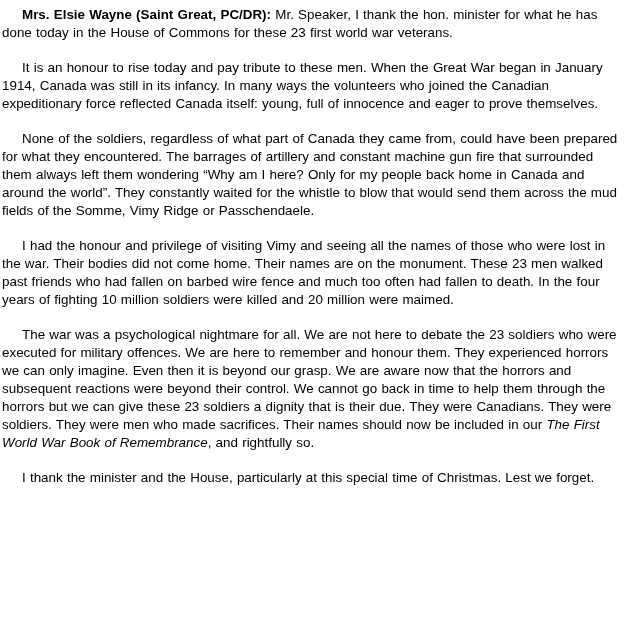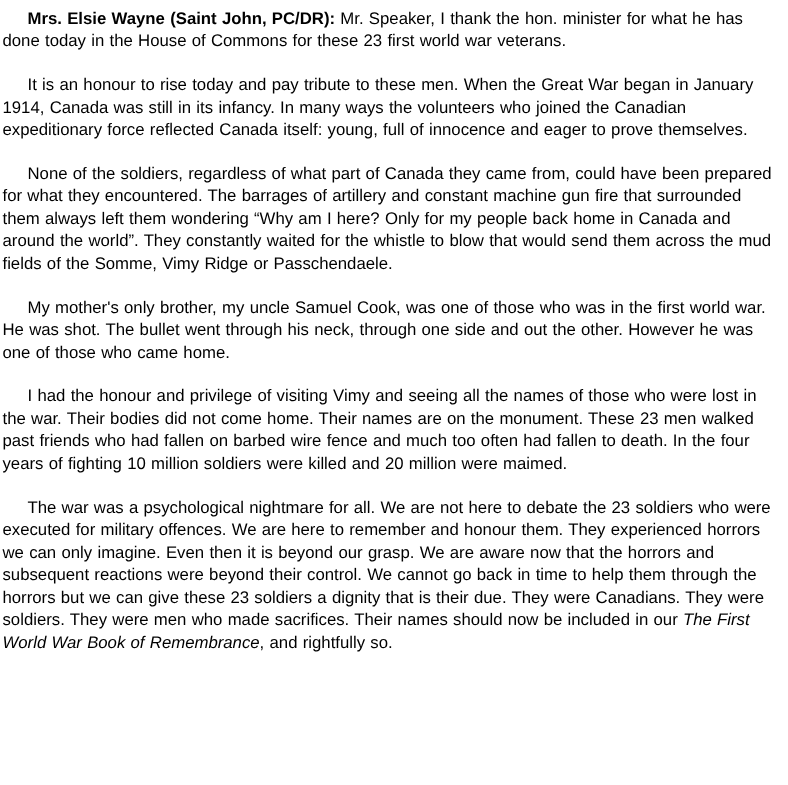--- a/index.html
+++ b/index.html
@@ -33,26 +33,26 @@
   }
   .book-title {
     font-style: italic;
   }
 </style>
 </head>
 <body>
 
 <div class="page">
 
-  <p class="speech-para"><span class="speaker">Mrs. Elsie Wayne (Saint John, PC/DR):</span><span> Mr. Speaker, I thank the hon. minister for what he has done today in the House of Commons for these 23 first world war veterans.</span></p>
+  <p class="speech-para"><span class="speaker">Mrs. Elsie Wayne (Saint Great, PC/DR):</span><span> Mr. Speaker, I thank the hon. minister for what he has done today in the House of Commons for these 23 first world war veterans.</span></p>
 
   <p class="speech-para"><span>It is an honour to rise today and pay tribute to these men. When the Great War began in January 1914, Canada was still in its infancy. In many ways the volunteers who joined the Canadian expeditionary force reflected Canada itself: young, full of innocence and eager to prove themselves.</span></p>
 
   <p class="speech-para"><span>None of the soldiers, regardless of what part of Canada they came from, could have been prepared for what they encountered. The barrages of artillery and constant machine gun fire that surrounded them always left them wondering “Why am I here? Only for my people back home in Canada and around the world”. They constantly waited for the whistle to blow that would send them across the mud fields of the Somme, Vimy Ridge or Passchendaele.</span></p>
 
-  <p class="speech-para"><span>My mother's only brother, my uncle Samuel Cook, was one of those who was in the first world war. He was shot. The bullet went through his neck, through one side and out the other. However he was one of those who came home.</span></p>
 
   <p class="speech-para"><span>I had the honour and privilege of visiting Vimy and seeing all the names of those who were lost in the war. Their bodies did not come home. Their names are on the monument. These 23 men walked past friends who had fallen on barbed wire fence and much too often had fallen to death. In the four years of fighting 10 million soldiers were killed and 20 million were maimed.</span></p>
 
   <p class="speech-para"><span>The war was a psychological nightmare for all. We are not here to debate the 23 soldiers who were executed for military offences. We are here to remember and honour them. They experienced horrors we can only imagine. Even then it is beyond our grasp. We are aware now that the horrors and subsequent reactions were beyond their control. We cannot go back in time to help them through the horrors but we can give these 23 soldiers a dignity that is their due. They were Canadians. They were soldiers. They were men who made sacrifices. Their names should now be included in our </span><span class="book-title">The First World War Book of Remembrance</span><span>, and rightfully so.</span></p>
 
+  <p class="speech-para"><span>I thank the minister and the House, particularly at this special time of Christmas. Lest we forget.</span></p>
 
 </div>
 
 </body></html>

